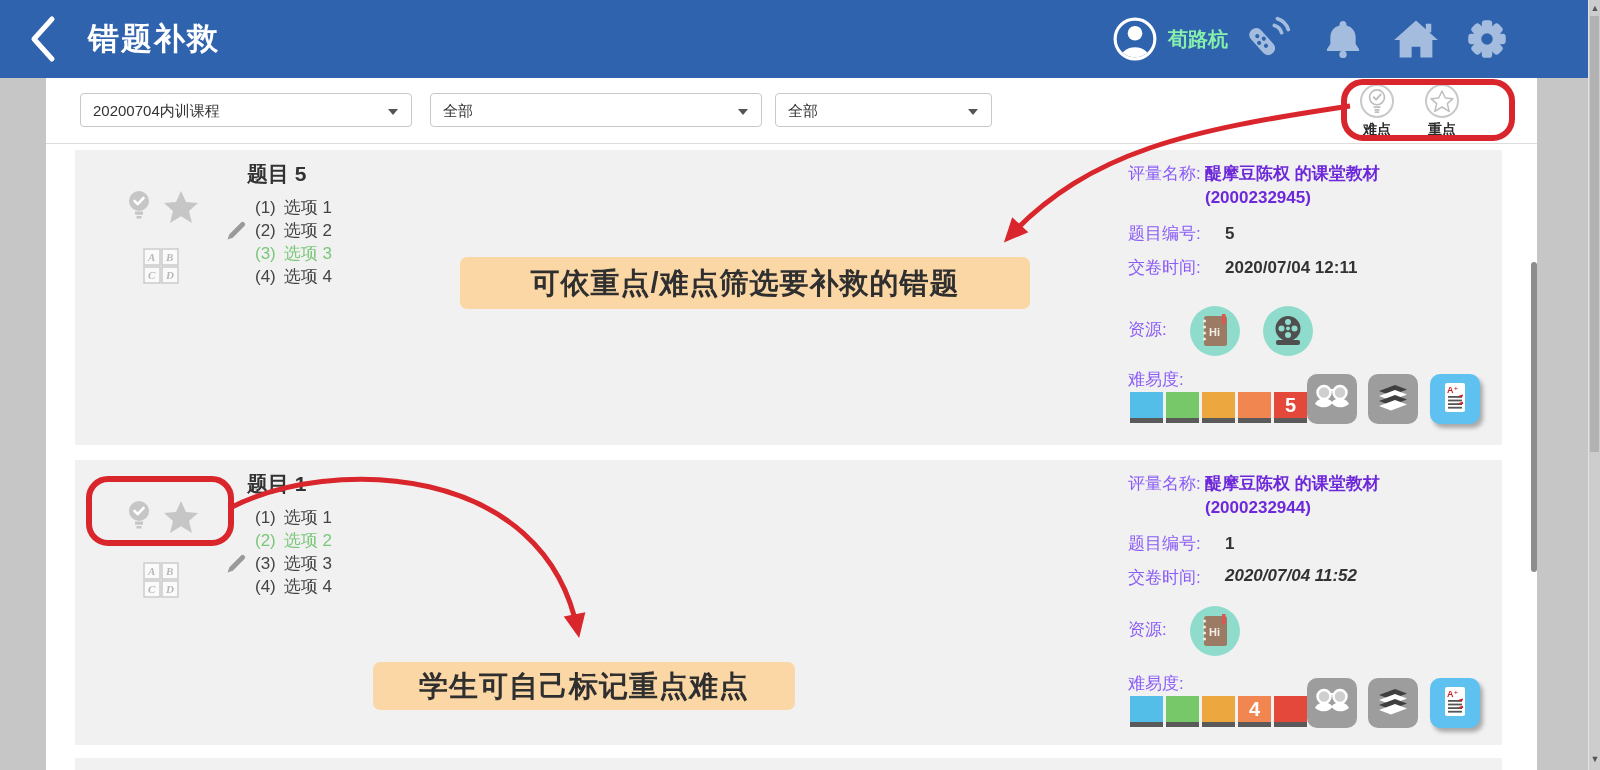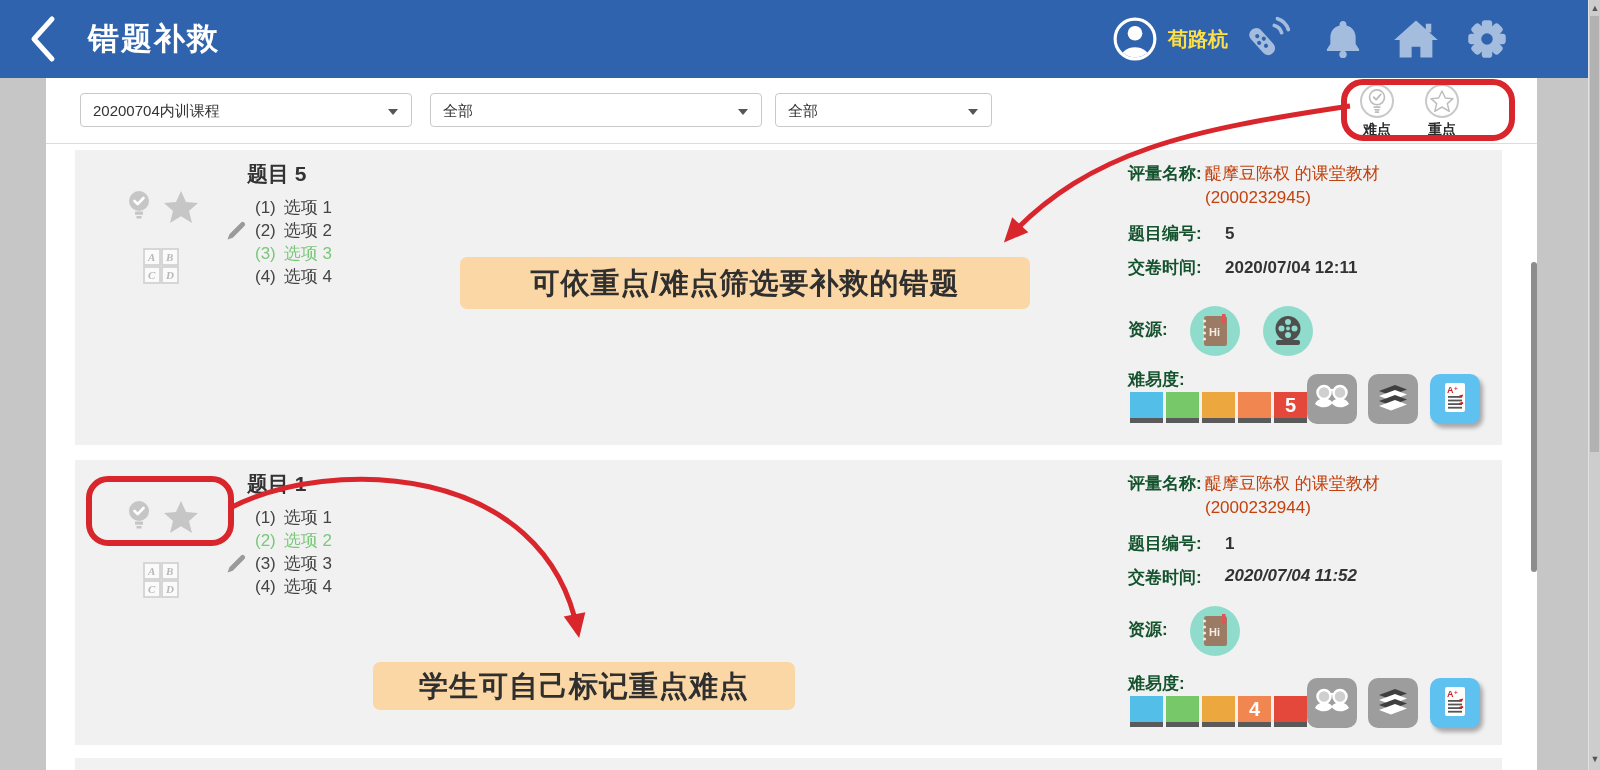--- a/index.html
+++ b/index.html
@@ -5,21 +5,21 @@
   html,body{margin:0;padding:0;background:#fff;}
   body{font-family:"Liberation Sans","DejaVu Sans",sans-serif;}
   .stage{position:relative;width:1600px;height:770px;overflow:hidden;background:#fff;}
 
   
   .header{position:absolute;left:0;top:0;width:1600px;height:78px;background:#2f63ad;}
   .back-btn{position:absolute;left:20px;top:13px;width:44px;height:52px;cursor:pointer;}
   .app-title{position:absolute;left:88px;top:0;height:66px;line-height:78px;color:#fff;
              font-size:31px;font-weight:bold;letter-spacing:2px;}
   .avatar{position:absolute;left:1112px;top:16px;width:46px;height:46px;}
-  .user-name{position:absolute;left:1168px;top:0;height:99px;line-height:78px;color:#fde047;
+  .user-name{position:absolute;left:1168px;top:0;height:99px;line-height:78px;color:#86efac;
              font-size:20px;font-weight:bold;}
   .hicon{position:absolute;top:15px;width:48px;height:48px;cursor:pointer;}
 
   
   .gutter-left{position:absolute;left:0;top:78px;width:46px;height:692px;background:#c6c6c6;}
   .gutter-right{position:absolute;left:1537px;top:78px;width:51px;height:692px;background:#c6c6c6;}
   .browser-sb{position:absolute;left:1588px;top:0;width:12px;height:770px;background:#cdcdcd;border-left:1px solid #e2e2e2;}
   .browser-sb .thumb{position:absolute;left:1px;top:16px;width:9px;height:436px;background:#b2b2b2;}
   .sb-arrow{position:absolute;left:0;width:12px;text-align:center;font-size:9px;color:#555;}
   .inner-thumb{position:absolute;left:1531px;top:262px;width:6px;height:310px;background:#8d8d8d;border-radius:3px;}
@@ -40,23 +40,23 @@
   .q-title{position:absolute;left:172px;top:10px;font-size:21px;font-weight:bold;color:#333;}
   .opts{position:absolute;left:180px;top:46px;}
   .opt-row{position:relative;height:23px;line-height:23px;font-size:17px;color:#444;cursor:pointer;}
   .opt-row.correct{color:#7ac77a;}
   .opt-num{margin-right:8px;}
   .pencil{position:absolute;left:-30px;top:1px;width:22px;height:22px;}
   .mark-bulb{position:absolute;left:52px;top:40px;width:24px;height:34px;cursor:pointer;}
   .mark-star{position:absolute;left:88px;top:40px;width:36px;height:34px;cursor:pointer;}
   .abcd{position:absolute;left:66px;top:96px;width:40px;height:40px;}
 
-  .f-label{position:absolute;font-size:17px;color:#14532d;width:86px;line-height:24px;font-weight:bold;}
+  .f-label{position:absolute;font-size:17px;color:#8b5cf6;width:86px;line-height:24px;}
   .f-value{position:absolute;font-size:17px;font-weight:bold;color:#333;line-height:24px;}
-  .f-link{position:absolute;font-size:17px;font-weight:normal;color:#c2410c;line-height:24px;cursor:pointer;}
+  .f-link{position:absolute;font-size:17px;font-weight:bold;color:#6d28d9;line-height:24px;cursor:pointer;}
   .res-icon{position:absolute;width:50px;height:50px;border-radius:50%;cursor:pointer;}
 
   .diff-sq{position:absolute;width:33px;height:26px;border-bottom:5px solid #5a5a5a;text-align:center;
            line-height:26px;font-size:20px;font-weight:bold;color:#fff;}
   .sq1{background:#53bfe8;} .sq2{background:#76c869;} .sq3{background:#eca73f;}
   .sq4{background:#f28650;} .sq5{background:#e3483a;}
   .act-btn{position:absolute;width:50px;height:50px;border-radius:10px;cursor:pointer;}
   .btn-gray{background:#9d9d9d;}
   .btn-blue{background:#5ec1ef;box-shadow:3px 4px 4px rgba(0,0,0,.3);}
 

